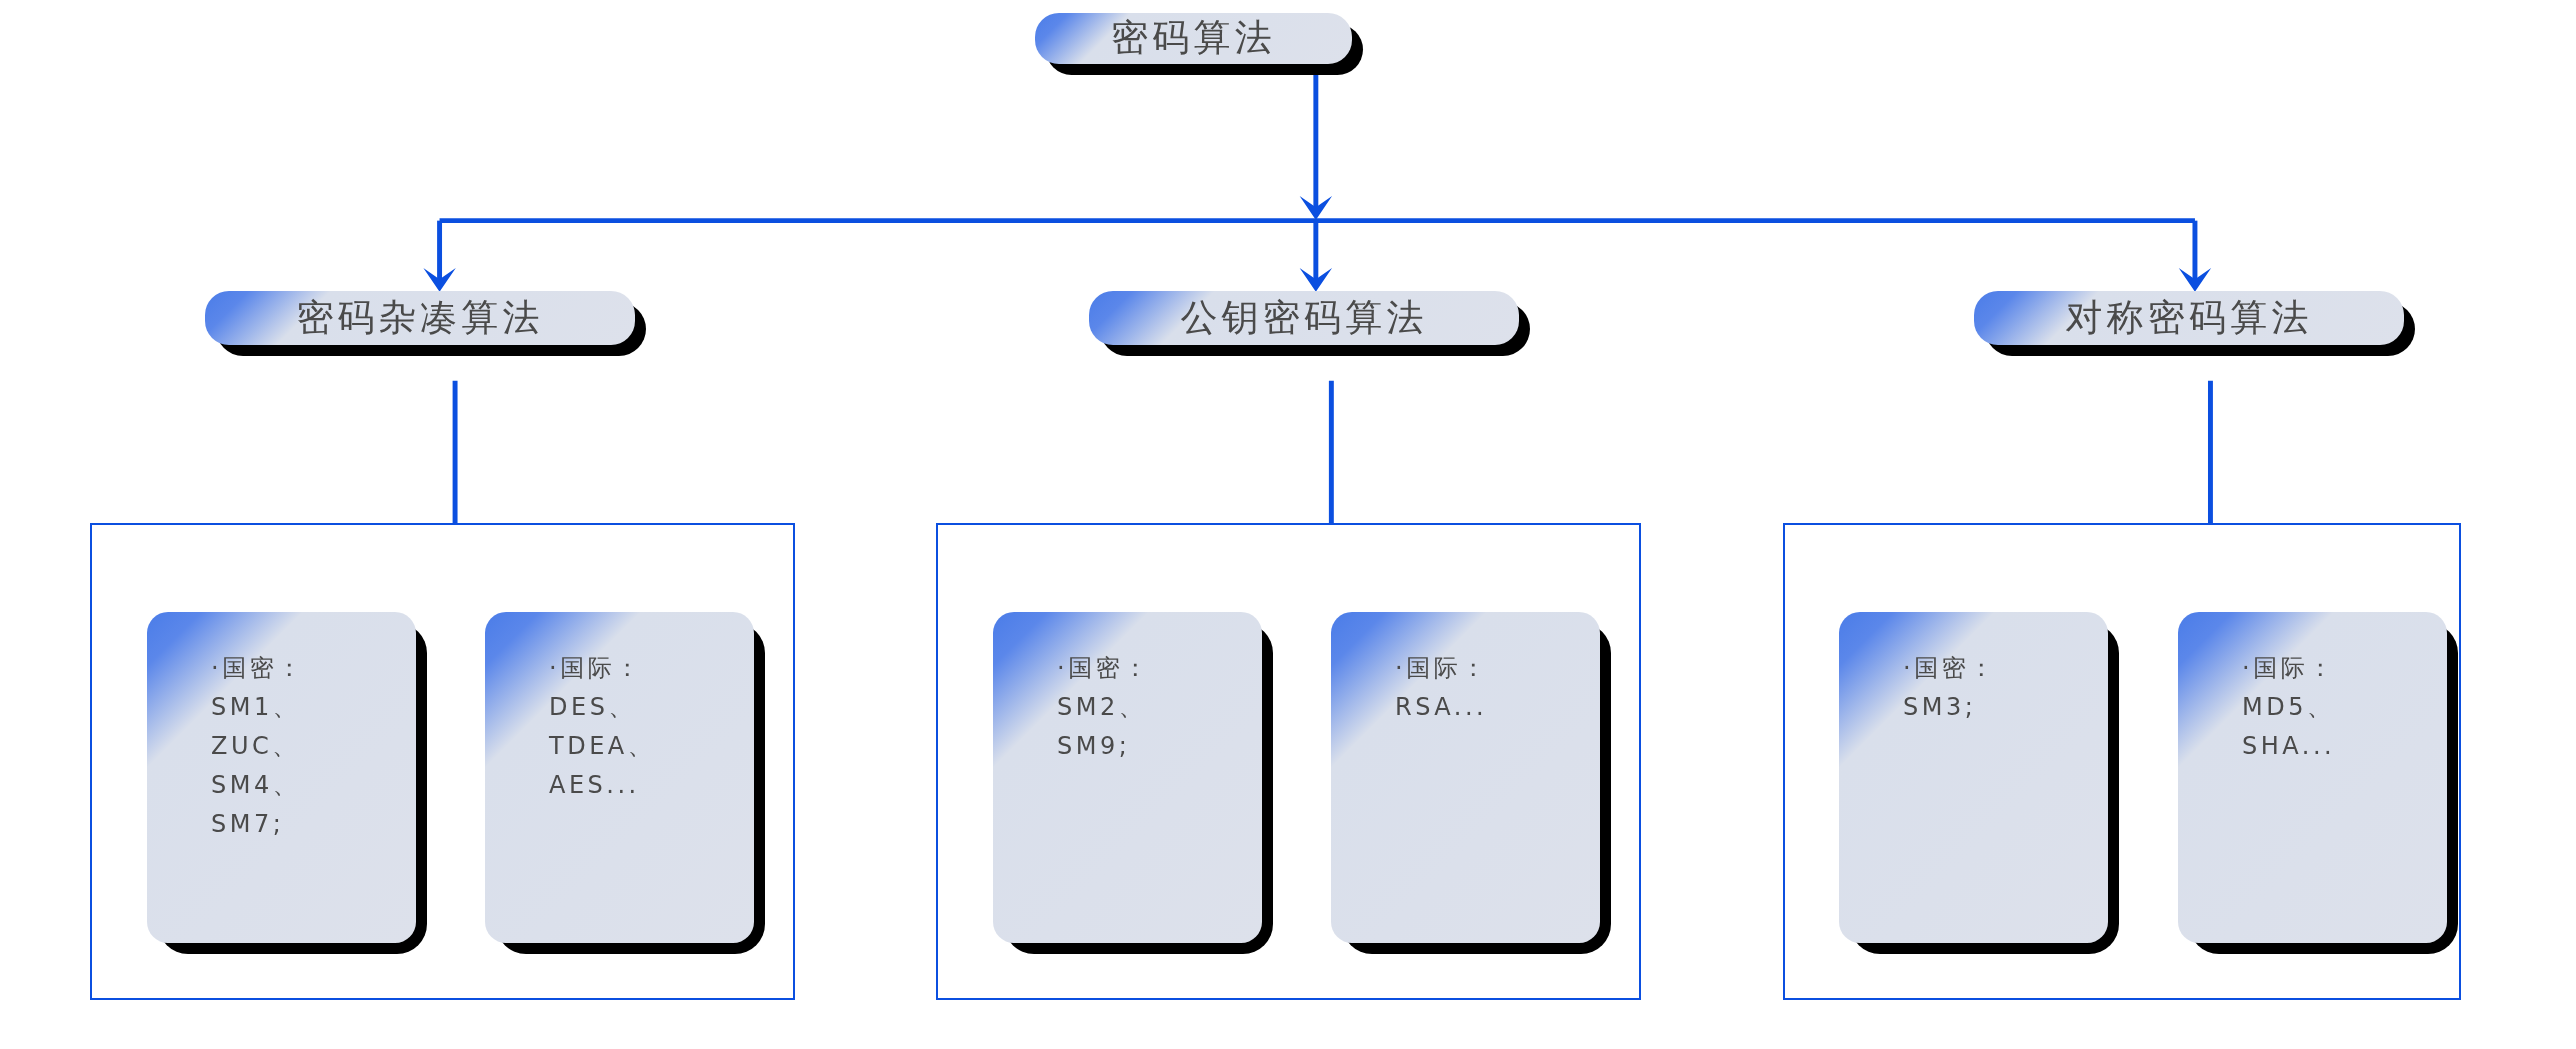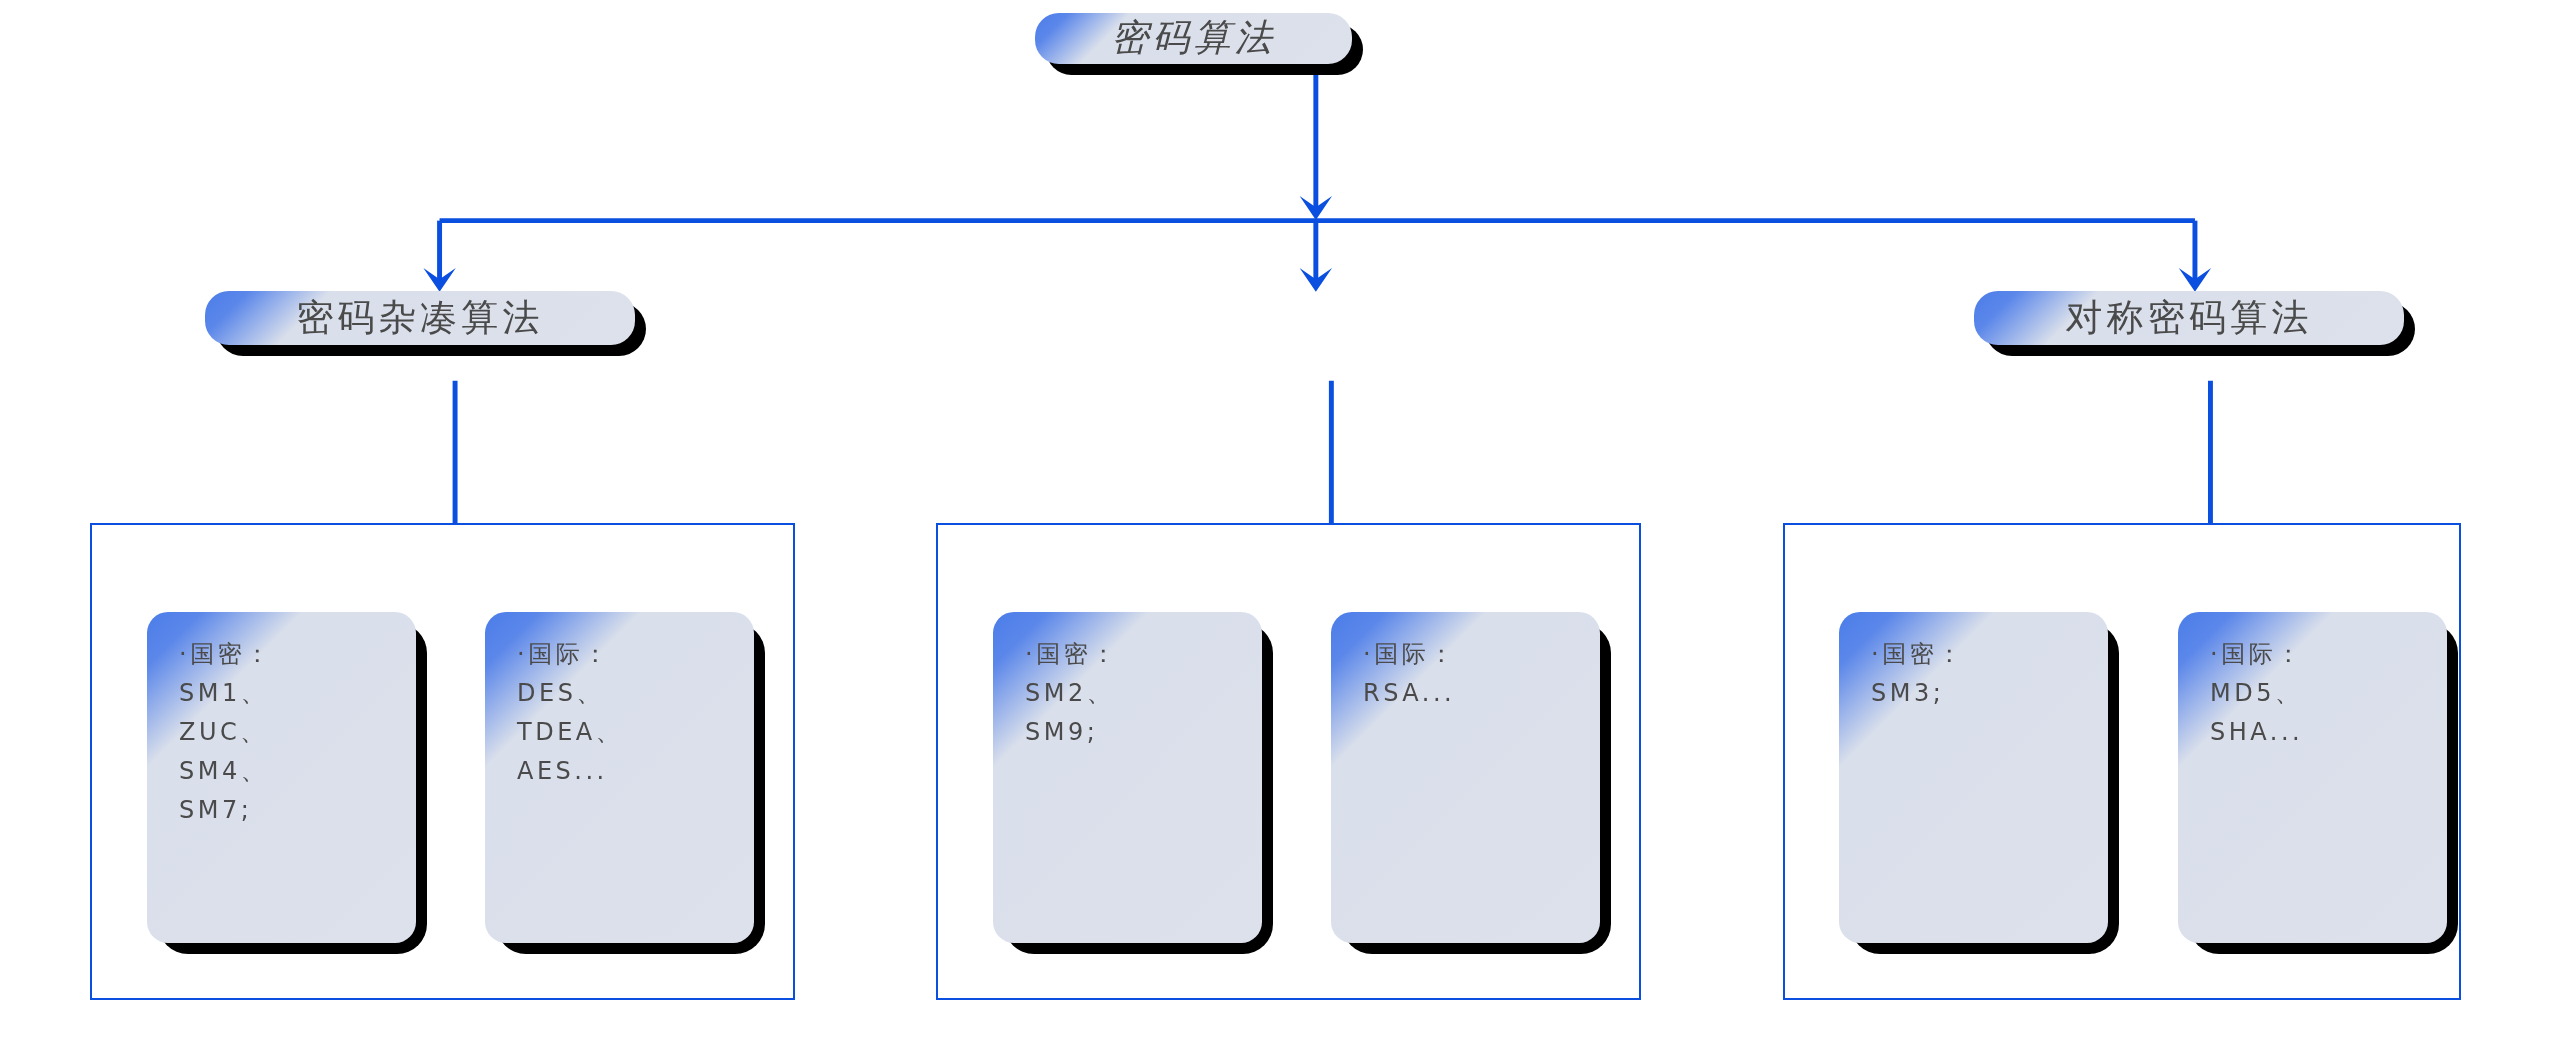--- a/index.html
+++ b/index.html
@@ -27,24 +27,24 @@
 
   
   .pill .shadow{border-radius:34px;}
   .pill .face{border-radius:24px;}
   .pill .label{font-size:37px;letter-spacing:4.2px;line-height:1.1;text-align:center;}
 
   
   .leaf .shadow{border-radius:30px;}
   .leaf .face{border-radius:21px;align-items:flex-start;justify-content:flex-start;}
   .leaf .label{font-size:24px;letter-spacing:3.5px;line-height:1.62;text-align:left;
-               padding:23px 0 0 32px;}
+               padding:37px 0 0 32px;margin-left:32px;}
 
   
-  #card-root        {left:1035px; top:12.7px;   width:317px;  height:51px;font-style:italic;}
+  #card-root        {left:1035px; top:12.7px;   width:317px;  height:51px;}
   #card-branch-0    {left:205px;  top:291px;  width:430px;  height:54px;}
   #card-branch-1    {left:1089px; top:291px;  width:430px;  height:54px;}
   #card-branch-2    {left:1974px; top:291px;  width:430px;  height:54px;}
 
   #box-0 {left:90px;  top:523px;  width:705px; height:477px;}
   #box-1 {left:936px; top:523px;  width:705px; height:477px;}
   #box-2 {left:1783px; top:523px;  width:678px;  height:477px;}
 
   #card-leaf-0-0 {left:147px;  top:612px;  width:269px; height:331px;}
   #card-leaf-0-1 {left:485px;  top:612px;  width:269px; height:331px;}
@@ -91,20 +91,26 @@
     <div class="shadow"></div>
     <div class="face">
       <span class="label">密码算法</span>
     </div>
   </div>
 
   <div class="card pill" id="card-branch-0">
     <div class="shadow"></div>
     <div class="face">
       <span class="label">密码杂凑算法</span>
+    </div>
+  </div>
+  <div class="card pill" id="card-branch-1">
+    <div class="shadow"></div>
+    <div class="face">
+      <span class="label">公钥密码算法</span>
     </div>
   </div>
   <div class="card pill" id="card-branch-2">
     <div class="shadow"></div>
     <div class="face">
       <span class="label">对称密码算法</span>
     </div>
   </div>
 
   <div class="card leaf" id="card-leaf-0-0">

